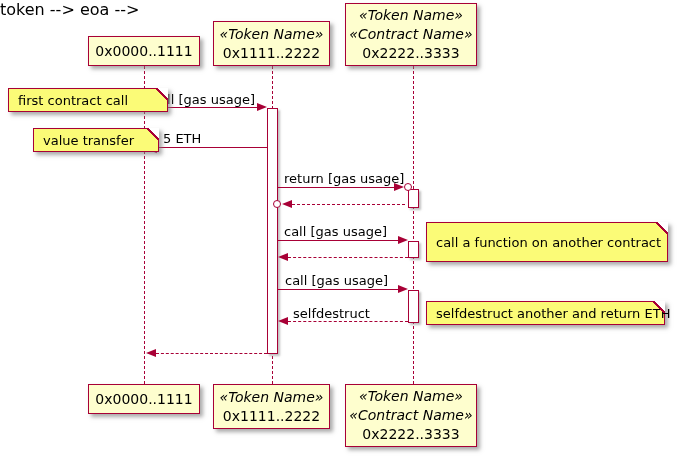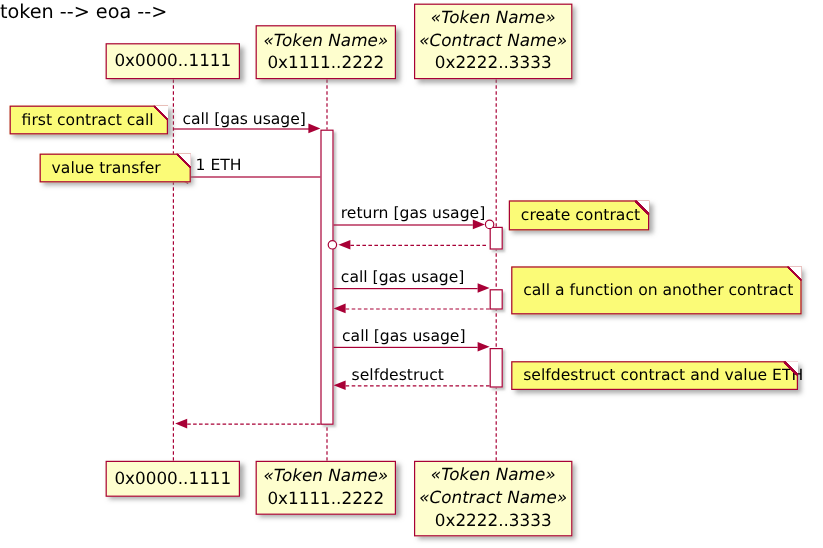--- a/index.html
+++ b/index.html
@@ -57,21 +57,21 @@
   <div class="activation" style="left:408px;top:189px;height:19px"></div>
   <div class="activation" style="left:408px;top:241px;height:17px"></div>
   <div class="activation" style="left:408px;top:290px;height:33px"></div>
 
   
   <div class="msg-label" style="left:152px;top:92px">call [gas usage]</div>
   <div class="line-solid" style="left:145px;top:107px;width:113px"></div>
   <div class="tri-r" style="left:257px;top:103px"></div>
 
   
-  <div class="msg-label" style="left:163px;top:131px">1 ETH</div>
+  <div class="msg-label" style="left:163px;top:131px">5 ETH</div>
   <div class="line-solid" style="left:147px;top:147px;width:120px"></div>
   <div class="vhead" style="left:146px;top:141px"></div>
 
   
   <div class="msg-label" style="left:284px;top:171px">return [gas usage]</div>
   <div class="line-solid" style="left:278px;top:187px;width:116px"></div>
   <div class="tri-r" style="left:394px;top:183px"></div>
   <div class="circ" style="left:404px;top:183px"></div>
 
   
@@ -96,34 +96,31 @@
    token --&gt;
   <div class="msg-label" style="left:293px;top:306px">selfdestruct</div>
   <div class="line-dashed" style="left:288px;top:321px;width:120px"></div>
   <div class="tri-l" style="left:278px;top:317px"></div>
 
    eoa --&gt;
   <div class="line-dashed" style="left:156px;top:353px;width:111px"></div>
   <div class="tri-l" style="left:146px;top:349px"></div>
 
   
-  <div class="note" style="left:8px;top:88px;width:132px;height:24px">
+  <div class="note" style="left:8px;top:88px;width:160px;height:24px">
     <span>first contract call</span>
   </div>
   <div class="note" style="left:33px;top:128px;width:126px;height:24px">
     <span>value transfer</span>
   </div>
-  <div class="note" style="left:424px;top:167px;width:117px;height:25px">
-    <span>create contract</span>
-  </div>
   <div class="note" style="left:426px;top:222px;width:242px;height:40px">
     <span>call a function on another contract</span>
   </div>
   <div class="note" style="left:426px;top:301px;width:239px;height:24px">
-    <span>selfdestruct contract and value ETH</span>
+    <span>selfdestruct another and return ETH</span>
   </div>
 
   
   <div class="pbox" style="left:88px;top:36px;width:112px;height:30px">
     <div>0x0000..1111</div>
   </div>
   <div class="pbox" style="left:213px;top:21px;width:117px;height:45px">
     <div class="stereo">«Token Name»</div>
     <div>0x1111..2222</div>
   </div>

